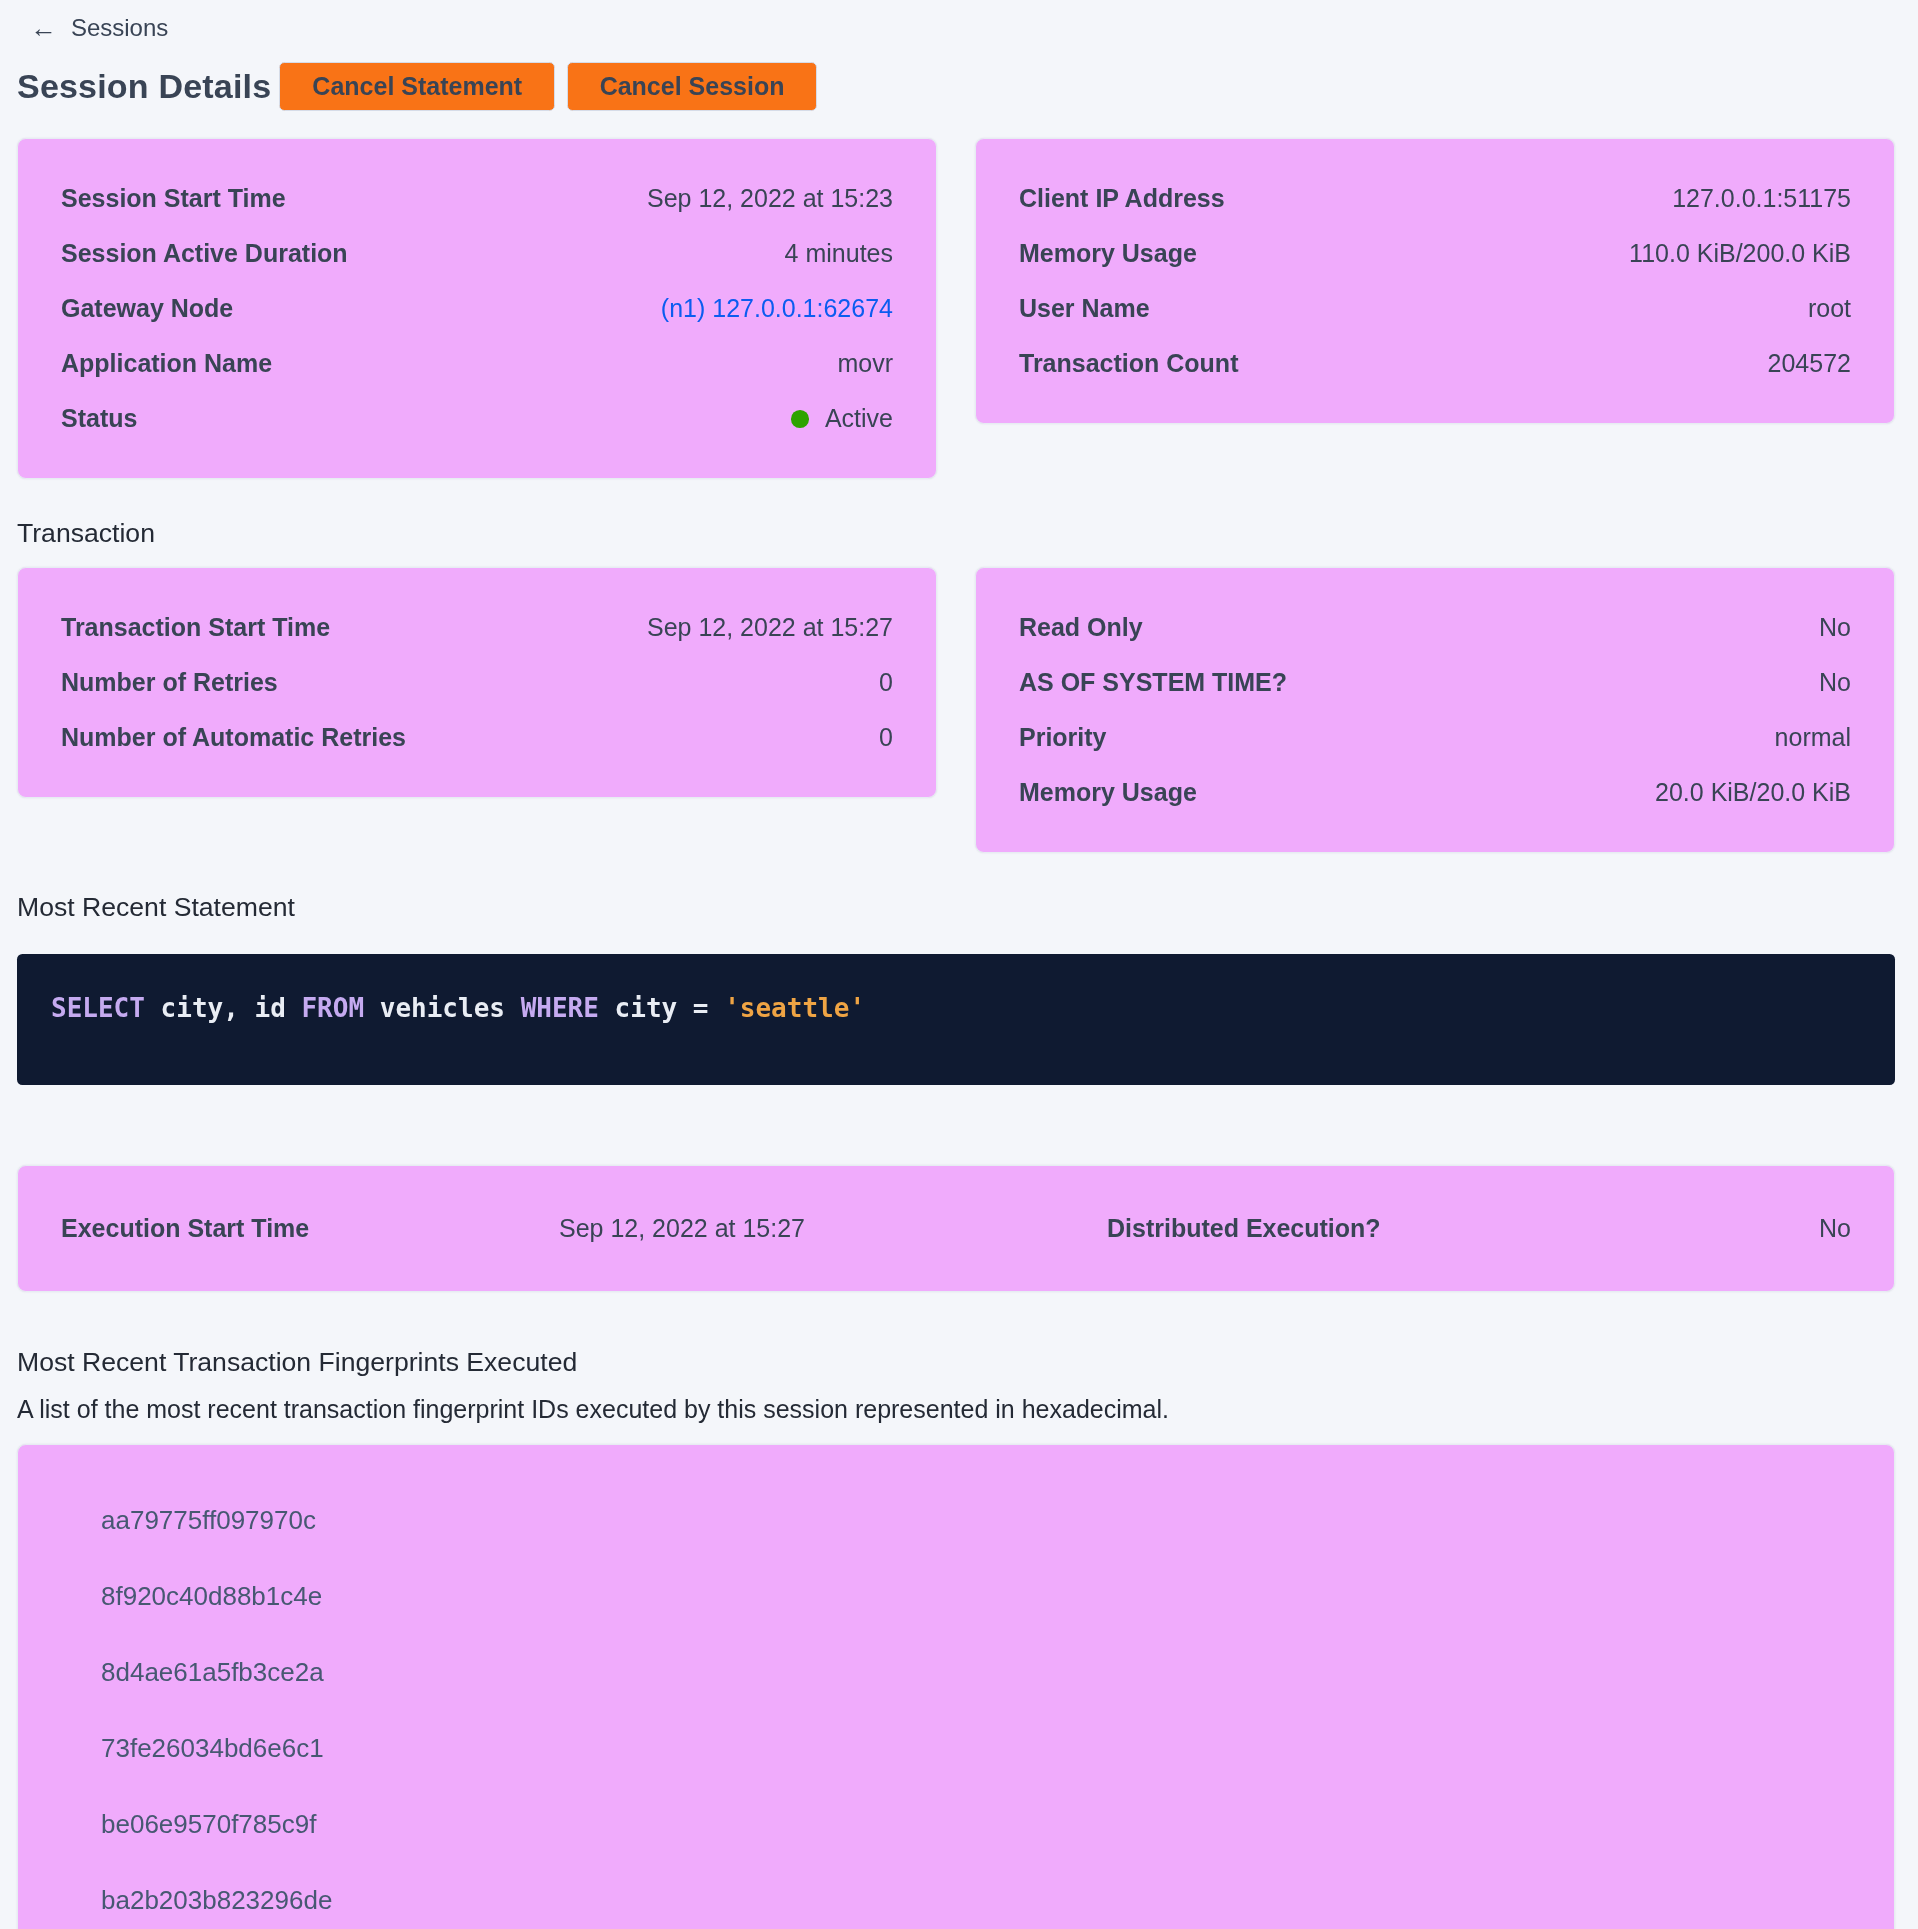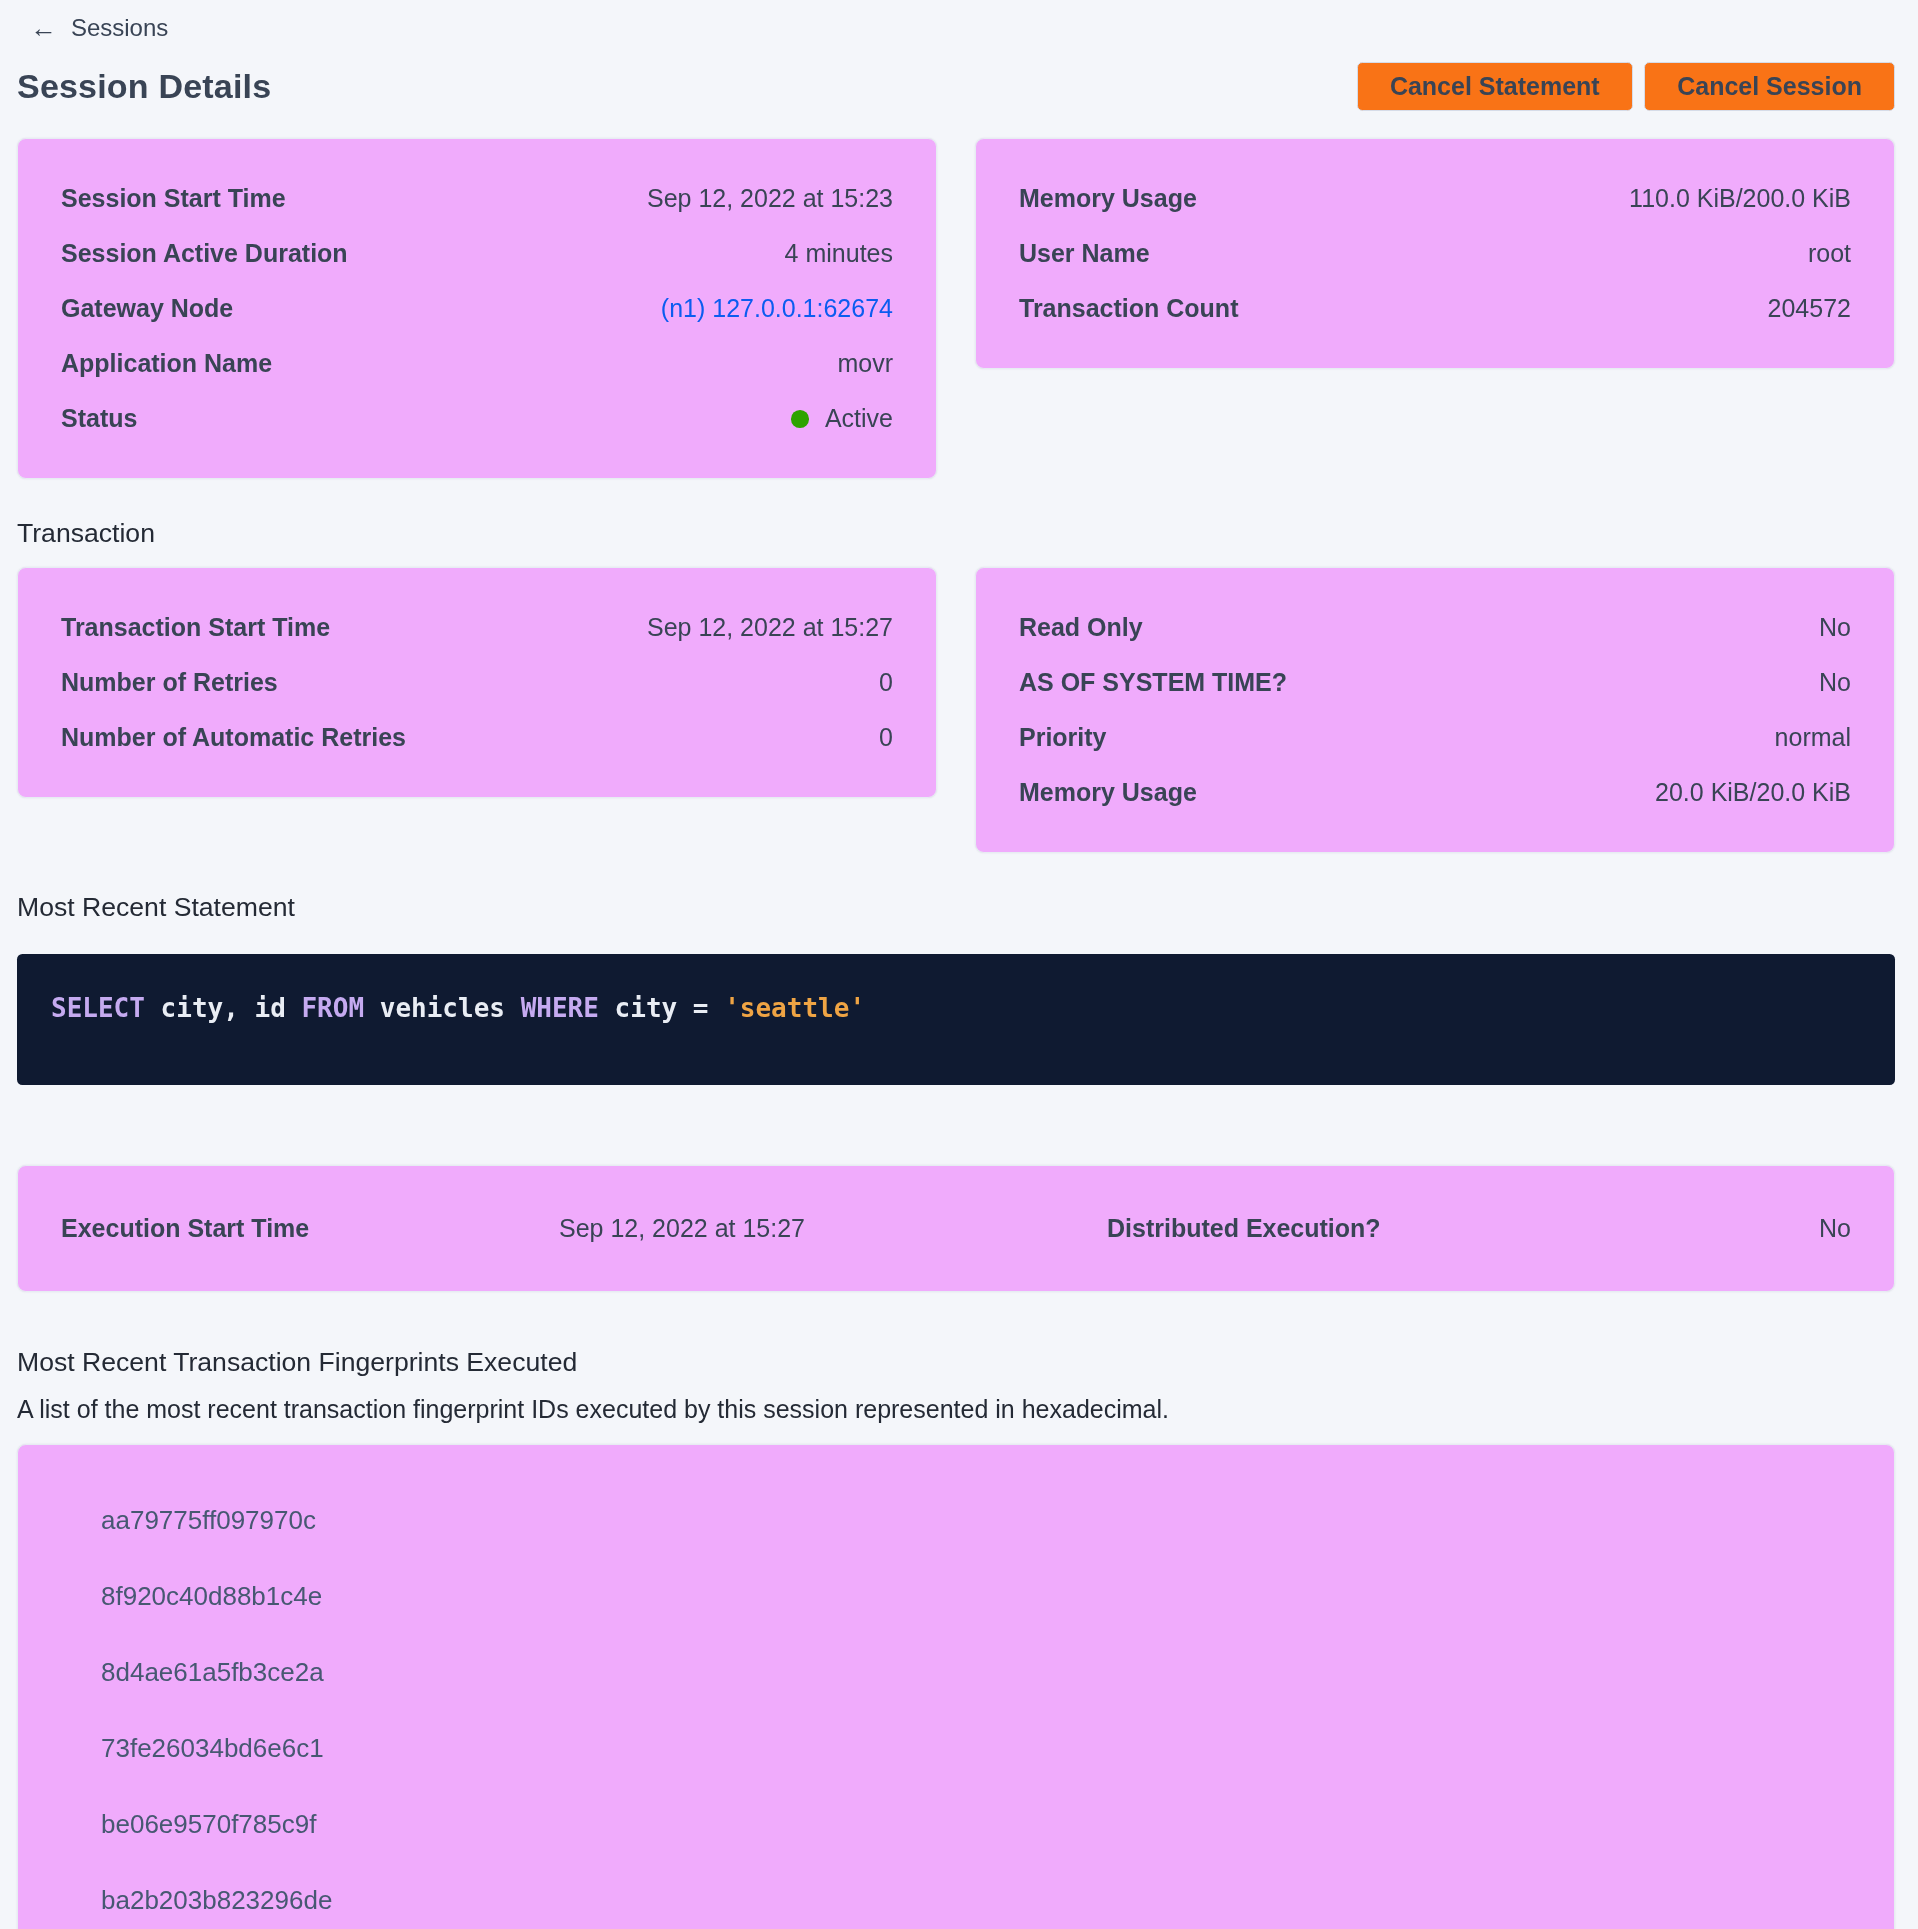--- a/index.html
+++ b/index.html
@@ -17,22 +17,23 @@
   .breadcrumb {
     display: flex; align-items: center; gap: 14px;
     padding: 5.3px 0 0 13.3px;
     font-size: 24px; color: #394455;
     cursor: pointer; width: fit-content;
   }
   .back-arrow { font-size: 26.6px; line-height: 26.6px; }
 
   
   .header-row {
-    display: flex; justify-content: space-between; align-items: center;
+    display: flex; justify-content: flex-start; align-items: center;
     margin-top: 19.5px;
+    gap: 8px;
   }
   h1.page-title {
     margin: 0; font-size: 34px; font-weight: 700; color: #394455;
     letter-spacing: 0.2px;
   }
   .header-buttons { display: flex; gap: 11.5px; }
   .btn {
     background: #f97316;
     border: 0.9px solid #d6dce8;
     border-radius: 5.3px;
@@ -159,20 +160,24 @@
         <span class="kv-label">Status</span>
         <span class="kv-value status-wrap">
           <span class="dot"></span>
           <span>Active</span>
         </span>
       </div>
     </div>
 
     <div class="card">
       <div class="kv">
+        <span class="kv-label">Client IP Address</span>
+        <span class="kv-value">127.0.0.1:51175</span>
+      </div>
+      <div class="kv">
         <span class="kv-label">Memory Usage</span>
         <span class="kv-value">110.0 KiB/200.0 KiB</span>
       </div>
       <div class="kv">
         <span class="kv-label">User Name</span>
         <span class="kv-value">root</span>
       </div>
       <div class="kv">
         <span class="kv-label">Transaction Count</span>
         <span class="kv-value">204572</span>

